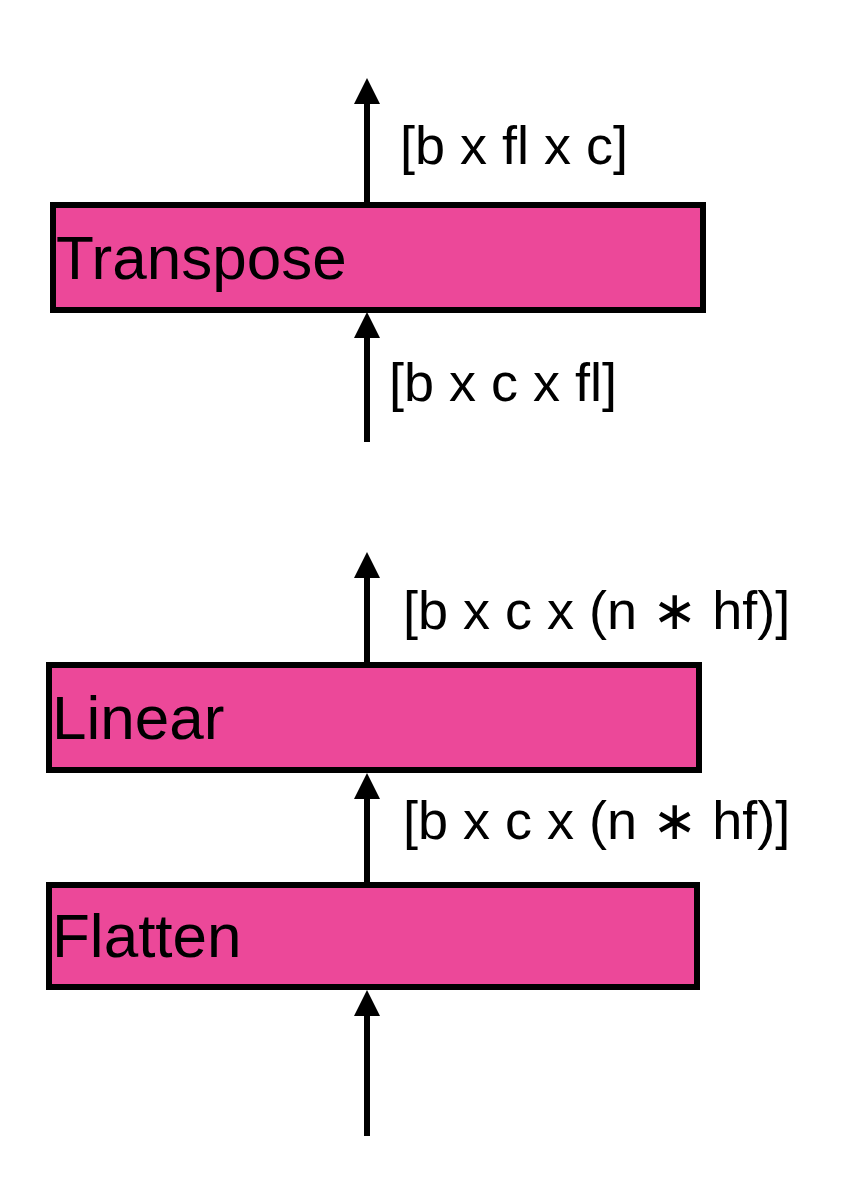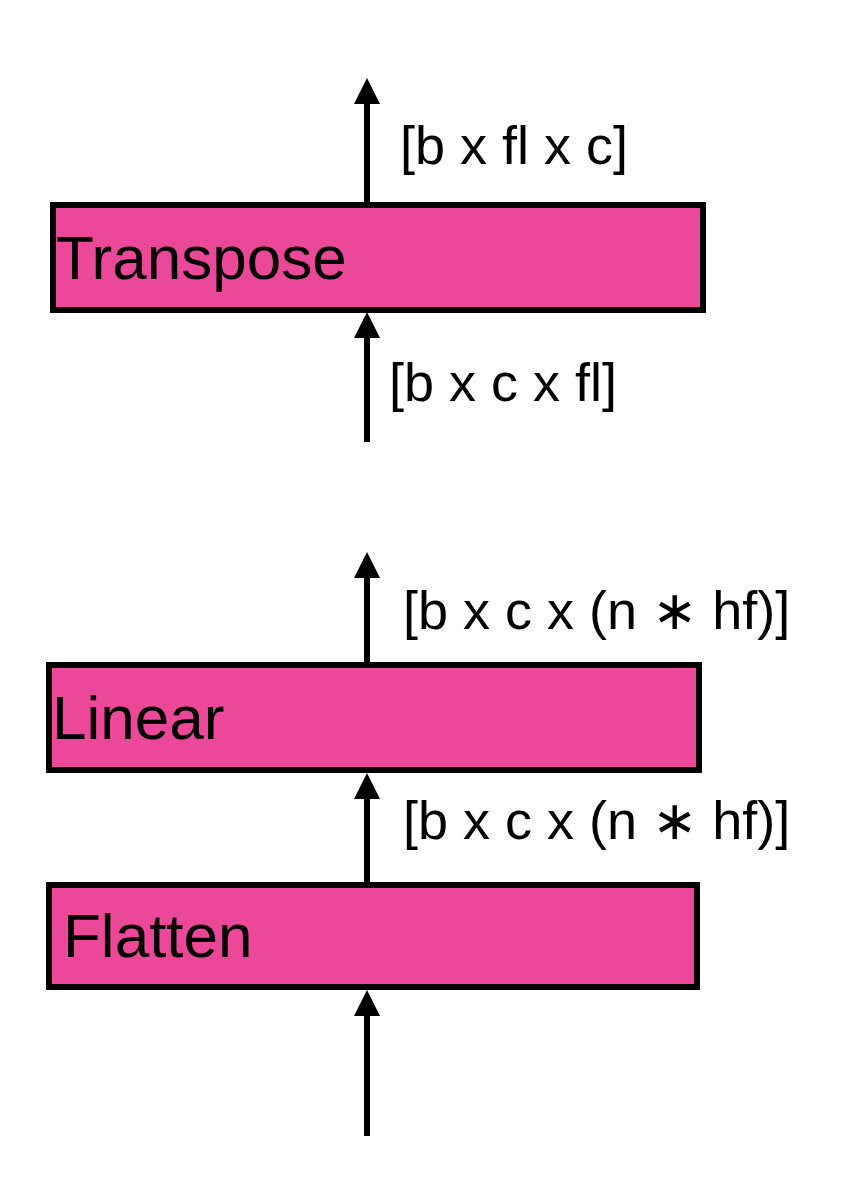--- a/index.html
+++ b/index.html
@@ -55,21 +55,21 @@
   .arrow .stem {
     width: 6px;
     background: #000000;
     margin-top: -3px;
     flex: 1 1 auto;
   }
   
   #box-transpose { left: 50px;  top: 202px; width: 656px; height: 111px; }
   #box-linear    { left: 61px;  top: 440px; width: 652px; height: 113px; }
   #box-dropout   { left: 46px;  top: 662px; width: 656px; height: 111px; }
-  #box-flatten   { left: 46px;  top: 882px; width: 654px; height: 108px; padding-left: 11px; }
+  #box-flatten   { left: 46px;  top: 882px; width: 654px; height: 108px; }
 
   #arrow-output        { left: 354px; top: 78px;  height: 126px; }
   #arrow-after-linear  { left: 354px; top: 312px; height: 130px; }
   #arrow-after-dropout { left: 354px; top: 552px; height: 112px; }
   #arrow-after-flatten { left: 354px; top: 773px; height: 111px; }
   #arrow-input         { left: 354px; top: 990px; height: 146px; }
 
   #label-output        { left: 400px; top: 109px; }
   #label-after-linear  { left: 389px; top: 346px; }
   #label-after-dropout { left: 403px; top: 574px; }

